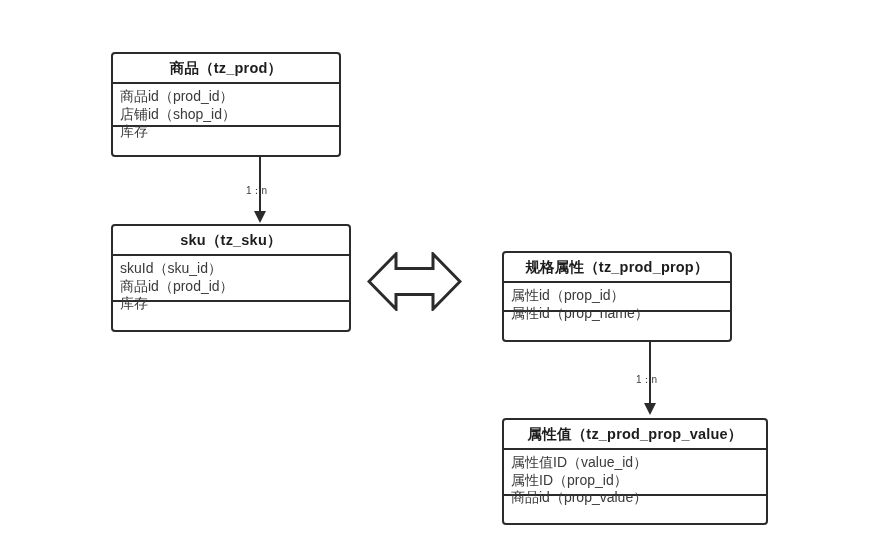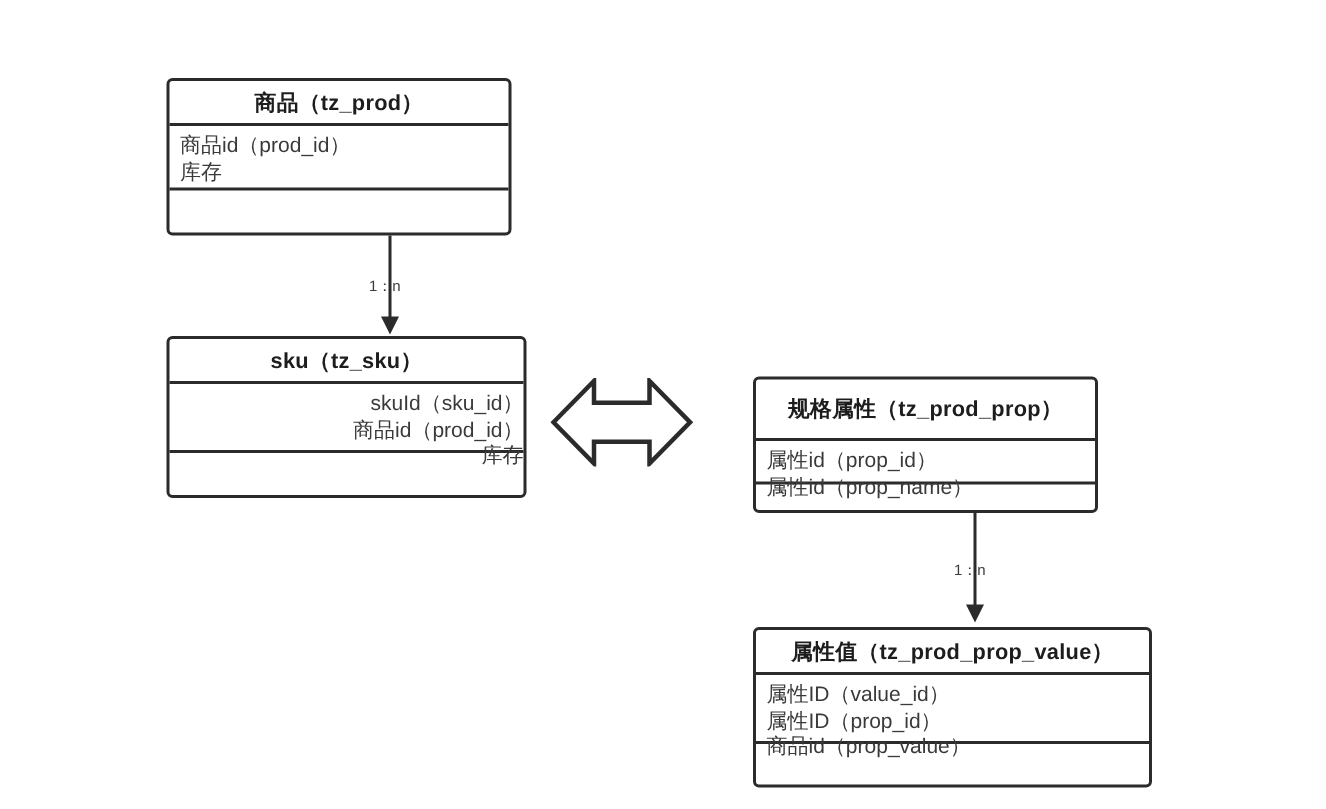--- a/index.html
+++ b/index.html
@@ -55,24 +55,24 @@
     flex:1 1 auto;
   }
 
   
   #box-prod        {left:111px; top:40px;  width:230px; height:105px;}
   #box-prod .entity-title  {height:30px;}
   #box-prod .entity-fields {height:43px;}
 
   #box-sku         {left:111px; top:212px; width:240px; height:108px;}
   #box-sku .entity-title   {height:30px;}
-  #box-sku .entity-fields  {height:46px;align-items:flex-end;}
+  #box-sku .entity-fields  {height:46px;}
 
   #box-prop        {left:502px; top:239px; width:230px; height:91px;}
-  #box-prop .entity-title  {height:41px;}
+  #box-prop .entity-title  {height:30px;}
   #box-prop .entity-fields {height:29px;}
 
   #box-prop-value  {left:502px; top:406px; width:266px; height:107px;}
   #box-prop-value .entity-title  {height:30px;}
   #box-prop-value .entity-fields {height:46px;}
 
   
   .connector{position:absolute;}
   .conn-line{
     position:absolute;
@@ -110,20 +110,21 @@
 </style>
 </head>
 <body>
 
 <div id="canvas">
 
   <div class="entity" id="box-prod">
     <div class="entity-title">商品（tz_prod）</div>
     <div class="entity-fields">
       <div class="field">商品id（prod_id）</div>
+      <div class="field">店铺id（shop_id）</div>
       <div class="field">库存</div>
     </div>
     <div class="entity-footer"></div>
   </div>
 
   <div class="connector" id="conn-prod-sku">
     <div class="conn-line"></div>
     <div class="conn-head"></div>
     <div class="conn-label">1：n</div>
   </div>
@@ -155,20 +156,20 @@
 
   <div class="connector" id="conn-prop-value">
     <div class="conn-line"></div>
     <div class="conn-head"></div>
     <div class="conn-label">1：n</div>
   </div>
 
   <div class="entity" id="box-prop-value">
     <div class="entity-title">属性值（tz_prod_prop_value）</div>
     <div class="entity-fields">
-      <div class="field">属性ID（value_id）</div>
+      <div class="field">属性值ID（value_id）</div>
       <div class="field">属性ID（prop_id）</div>
       <div class="field">商品id（prop_value）</div>
     </div>
     <div class="entity-footer"></div>
   </div>
 
 </div>
 
 </body></html>

